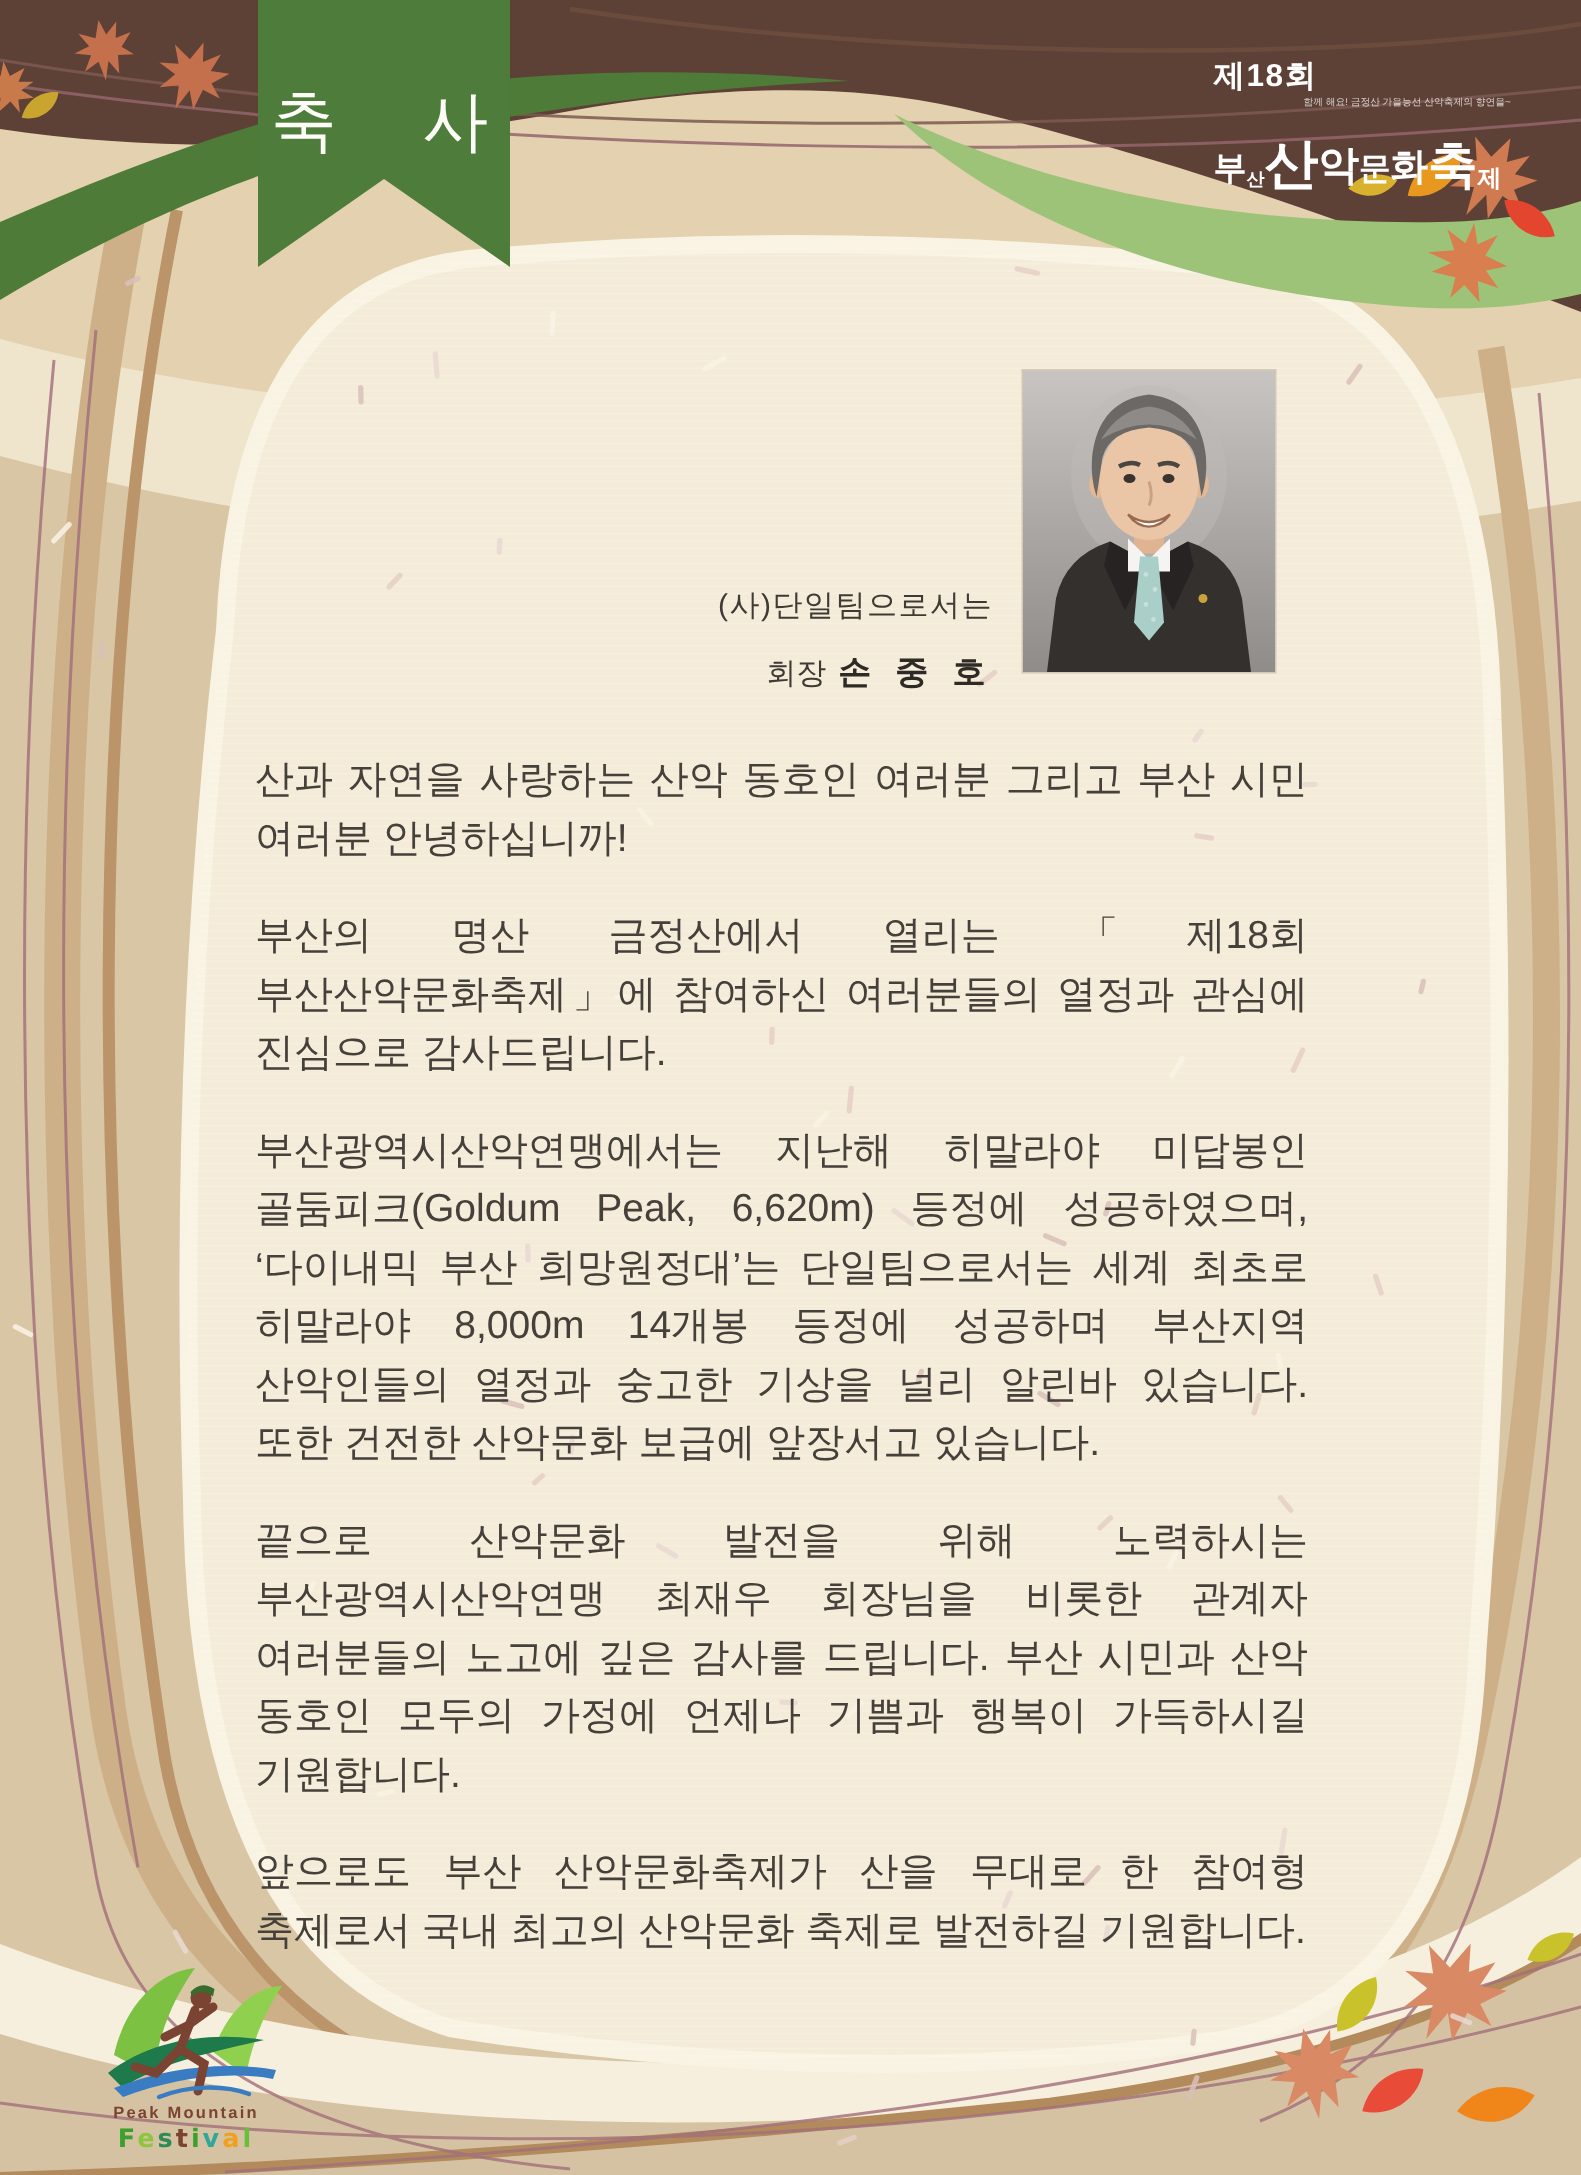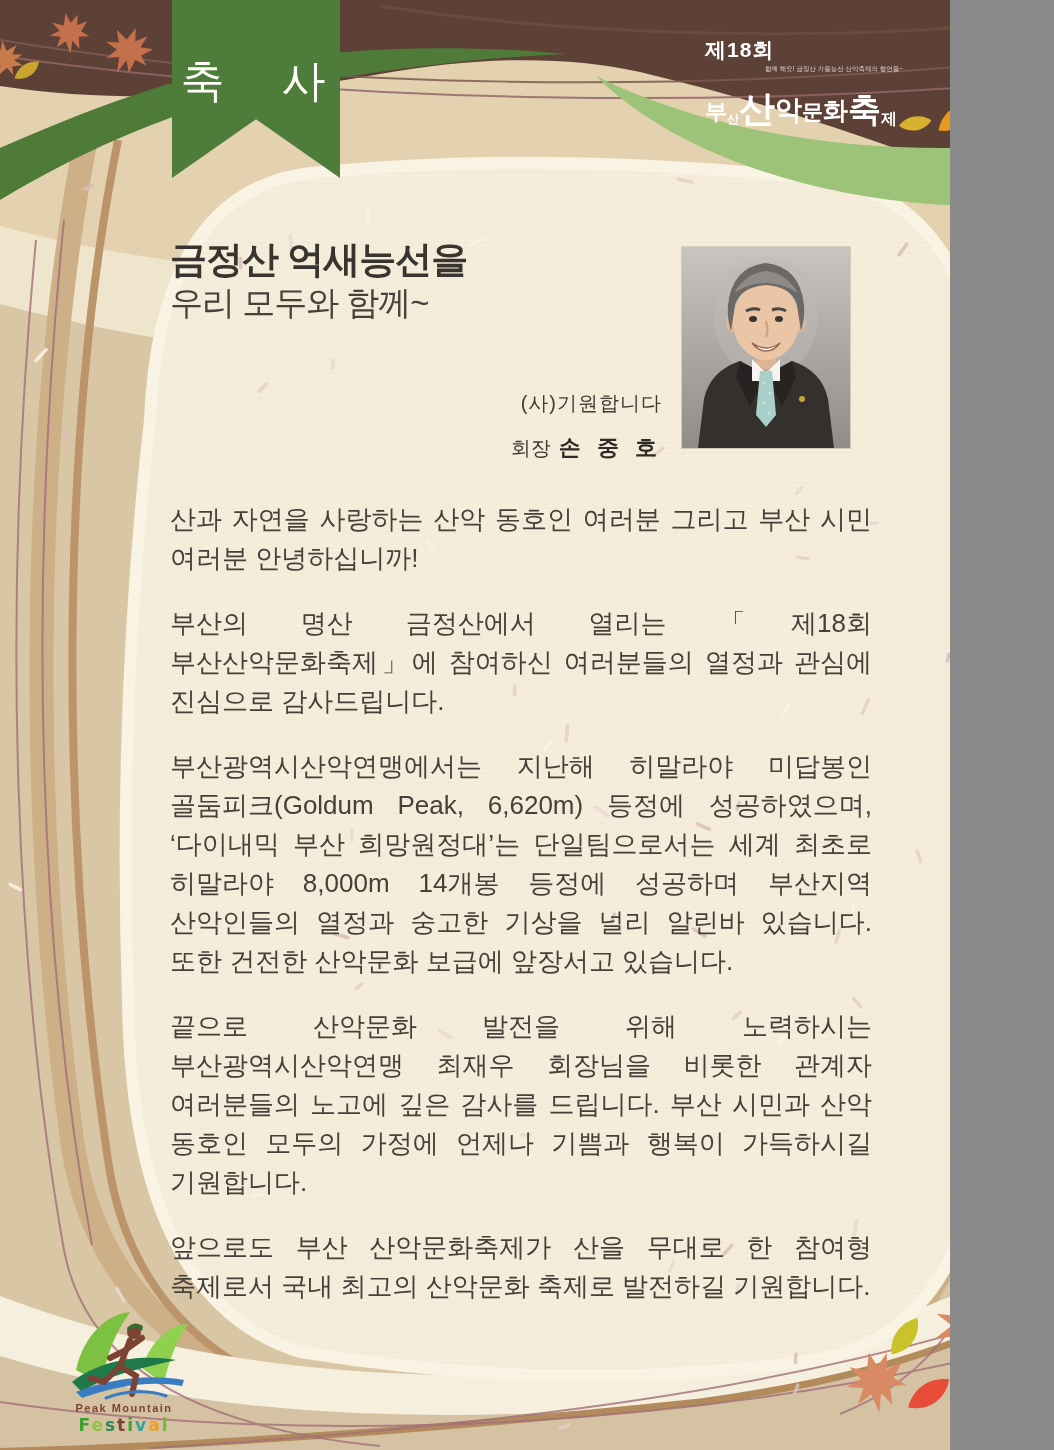--- a/index.html
+++ b/index.html
@@ -1,17 +1,17 @@
 <!DOCTYPE html>
 <html><head>
 <meta charset="utf-8">
 <style>
   html,body{margin:0;padding:0;background:#8a8a8a;}
   #canvas{
-    position:relative;width:950px;height:1450px;overflow:hidden;
+    position:relative;width:1054px;height:1450px;overflow:hidden;
     background:#d9c6a5;
     font-family:"Liberation Sans", sans-serif;
   }
   svg.bg{position:absolute;left:0;top:0;width:1054px;height:1450px;}
 
   
   .ribbon{
     position:absolute;left:172px;top:0;width:168px;height:178px;
     background:#4e7c3a;
     clip-path:polygon(0 0,100% 0,100% 100%,50% 67%,0 100%);
@@ -208,24 +208,20 @@
   </div>
 
   <div class="brand">
     <div class="edition">제18회</div>
     <div class="slogan">함께 해요! 금정산 가을능선 산악축제의 향연을~</div>
     <div class="brandline">
       <span class="b0">부</span><span class="b1">산</span><span class="b2">산</span><span class="b3">악</span><span class="b4">문</span><span class="b5">화</span><span class="b6">축</span><span class="b7">제</span>
     </div>
   </div>
 
-  <div class="title">
-    <div class="t1">금정산 억새능선을</div>
-    <div class="t2">우리 모두와 함께~</div>
-  </div>
 
   <div class="photo">
     <svg width="168" height="201" viewBox="0 0 168 201">
       <defs>
         <linearGradient id="pbg" x1="0" y1="0" x2="0" y2="1">
           <stop offset="0" stop-color="#c7c4c2"></stop>
             <stop offset="1" stop-color="#8f8c8a"></stop>
         </linearGradient>
       </defs>
       <rect width="168" height="201" fill="url(#pbg)"></rect>
@@ -257,21 +253,21 @@
           <circle cx="82" cy="136" r="1.6"></circle>
           <circle cx="88" cy="146" r="1.6"></circle>
           <circle cx="82" cy="156" r="1.6"></circle>
           <circle cx="87" cy="166" r="1.6"></circle>
         </g>
       <circle cx="120" cy="152" r="3" fill="#c8a23c"></circle>
     </svg>
   </div>
 
   <div class="attrib">
-    <div class="org">(사)기원합니다</div>
+    <div class="org">(사)단일팀으로서는</div>
     <div class="role-line">
       <span>회장</span><span class="name">손 중 호</span>
     </div>
   </div>
 
   <div class="body-text">
     <p>산과 자연을 사랑하는 산악 동호인 여러분 그리고 부산 시민 여러분 안녕하십니까!</p>
     <p>부산의 명산 금정산에서 열리는 「제18회 부산산악문화축제」에 참여하신 여러분들의 열정과 관심에 진심으로 감사드립니다.</p>
     <p>부산광역시산악연맹에서는 지난해 히말라야 미답봉인 골둠피크(Goldum Peak, 6,620m) 등정에 성공하였으며, ‘다이내믹 부산 희망원정대’는 단일팀으로서는 세계 최초로 히말라야 8,000m 14개봉 등정에 성공하며 부산지역 산악인들의 열정과 숭고한 기상을 널리 알린바 있습니다. 또한 건전한 산악문화 보급에 앞장서고 있습니다.</p>
     <p>끝으로 산악문화 발전을 위해 노력하시는 부산광역시산악연맹 최재우 회장님을 비롯한 관계자 여러분들의 노고에 깊은 감사를 드립니다. 부산 시민과 산악 동호인 모두의 가정에 언제나 기쁨과 행복이 가득하시길 기원합니다.</p>

